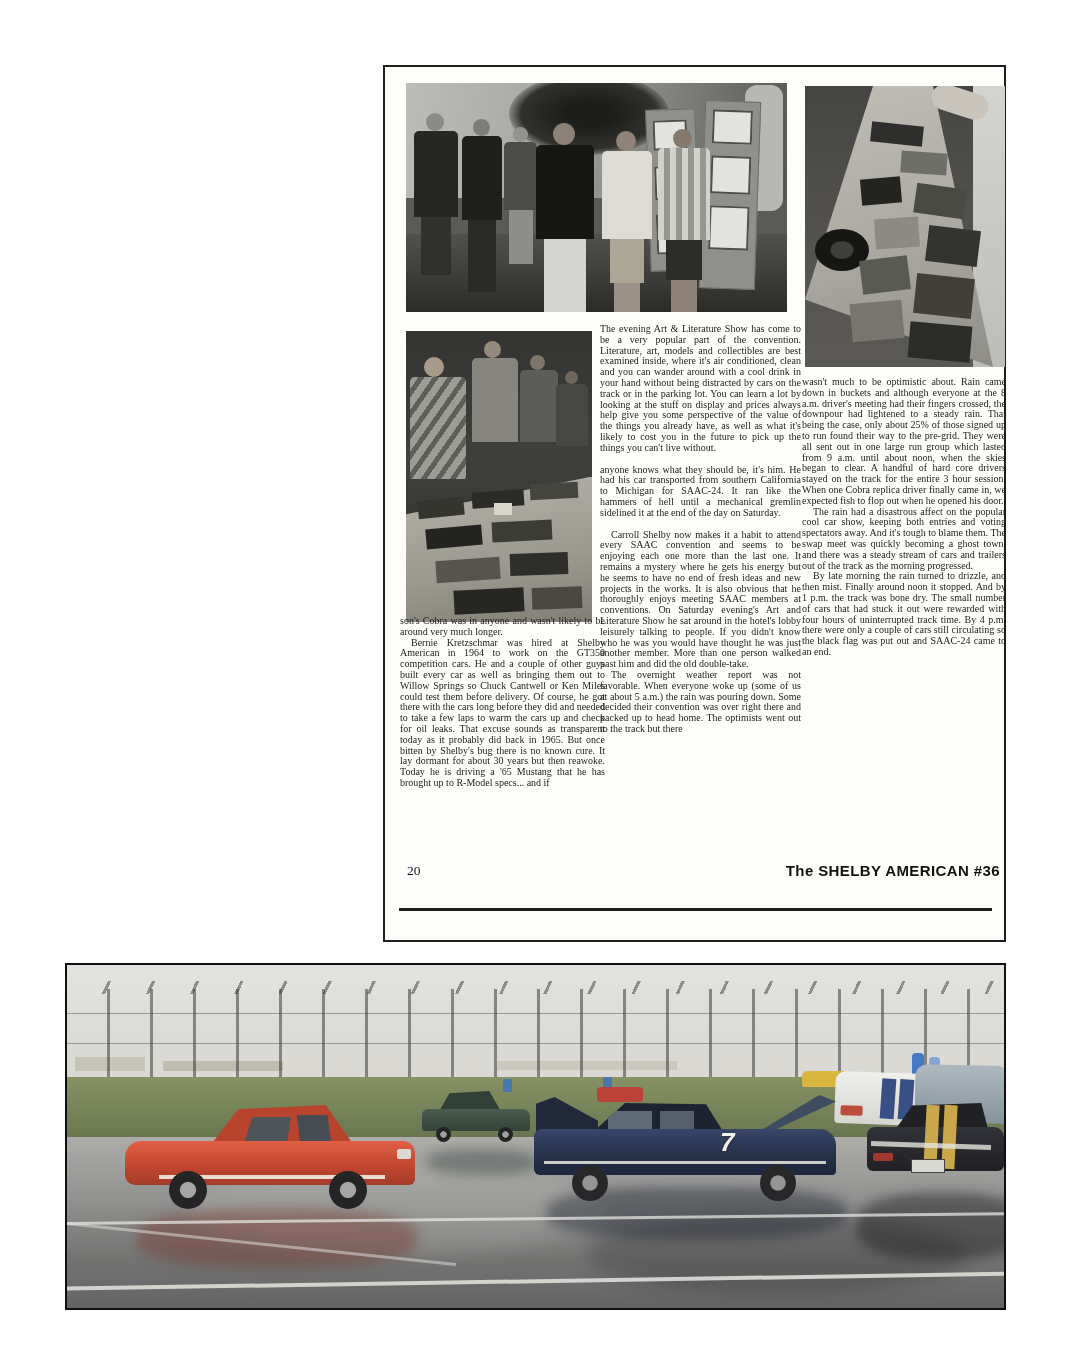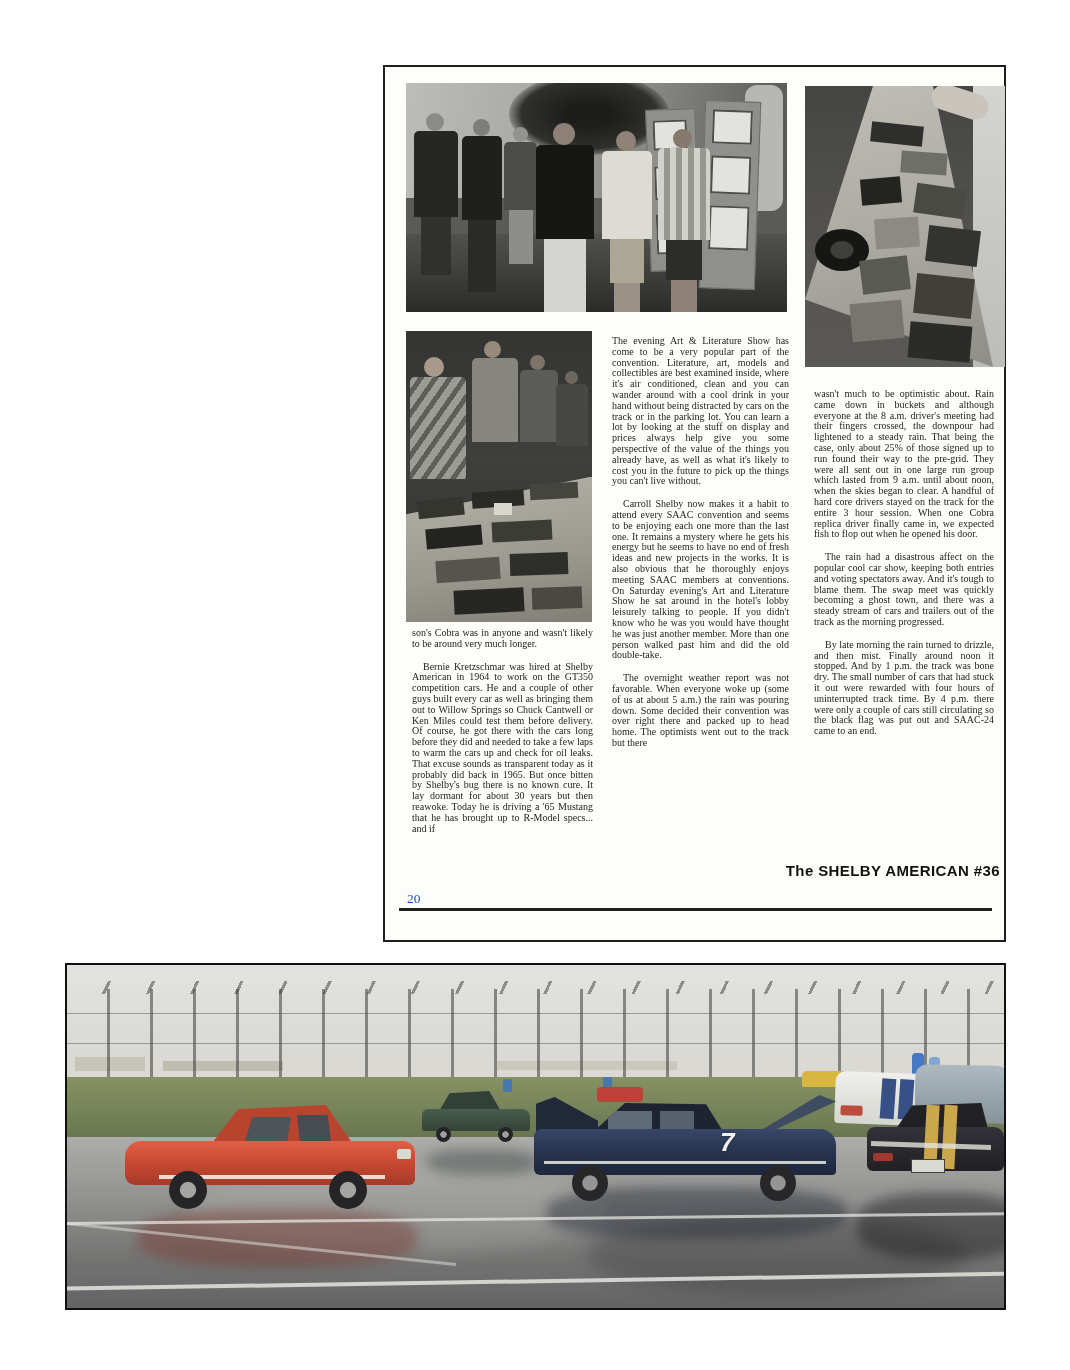--- a/index.html
+++ b/index.html
@@ -41,25 +41,25 @@
   .item{position:absolute;}
 
   
   .ph3-bg{position:absolute;inset:0;background:linear-gradient(#343432 0%,#3f3f3c 45%,#2c2c2a 100%);}
   .ph3-table{position:absolute;left:0;top:50%;width:100%;height:50%;
     clip-path:polygon(0 26%,100% 0,100% 100%,0 100%);
     background:linear-gradient(170deg,#b6b3aa 0%,#9b988f 60%,#817e76 100%);}
 
   
   .col{position:absolute;font-size:10px;line-height:10.8px;text-align:justify;color:#1c1c1c;}
-  .col p{margin:12px;text-indent:11px;}
+  .col p{margin:0;text-indent:11px;}
   .col p.flush{text-indent:0;}
   .col p.gap{margin-top:11px;}
   .credit{font-style:italic;text-align:left;margin-top:16px;text-indent:0;}
-  .pagenum{position:absolute;left:22px;top:796px;font-size:13.5px;color:#1d4ed8;margin-top:28px;}
+  .pagenum{position:absolute;left:22px;top:796px;font-size:13.5px;color:#0f172a;}
   .footer-title{position:absolute;right:4px;top:795px;font-family:"Liberation Sans","DejaVu Sans",sans-serif;
     font-weight:bold;font-size:15px;letter-spacing:.4px;color:#111;}
   .bottom-rule{position:absolute;left:14px;top:841px;width:593px;height:3px;background:#1e1e1e;}
 
   
   .track{position:absolute;left:65px;top:963px;width:941px;height:347px;border:2px solid #101010;
     box-sizing:border-box;overflow:hidden;background:#cfcfcb;}
   .sky{position:absolute;left:0;top:0;width:100%;height:40%;
     background:linear-gradient(#e3e3df,#d2d2cd);}
   .horizonstrip{position:absolute;left:0;top:88px;width:100%;height:26px;background:#d9d8d2;}
@@ -192,20 +192,21 @@
       <div class="item" style="left:88px;top:172px;width:18px;height:12px;background:#d9d6cd;"></div>
     </div>
 
     <div class="col" style="left:15px;top:549px;width:205px;">
       <p class="flush">son's Cobra was in anyone and wasn't likely to be around very much longer.</p>
       <p>Bernie Kretzschmar was hired at Shelby American in 1964 to work on the GT350 competition cars. He and a couple of other guys built every car as well as bringing them out to Willow Springs so Chuck Cantwell or Ken Miles could test them before delivery. Of course, he got there with the cars long before they did and needed to take a few laps to warm the cars up and check for oil leaks. That excuse sounds as transparent today as it probably did back in 1965. But once bitten by Shelby's bug there is no known cure. It lay dormant for about 30 years but then reawoke. Today he is driving a '65 Mustang that he has brought up to R-Model specs... and if</p>
     </div>
 
     <div class="col" style="left:215px;top:257px;width:201px;">
       <p class="flush">The evening Art &amp; Literature Show has come to be a very popular part of the convention. Literature, art, models and collectibles are best examined inside, where it's air conditioned, clean and you can wander around with a cool drink in your hand without being distracted by cars on the track or in the parking lot. You can learn a lot by looking at the stuff on display and prices always help give you some perspective of the value of the things you already have, as well as what it's likely to cost you in the future to pick up the things you can't live without.</p>
+      <p class="flush gap">anyone knows what they should be, it's him. He had his car transported from southern California to Michigan for SAAC-24. It ran like the hammers of hell until a mechanical gremlin sidelined it at the end of the day on Saturday.</p>
       <p class="gap">Carroll Shelby now makes it a habit to attend every SAAC convention and seems to be enjoying each one more than the last one. It remains a mystery where he gets his energy but he seems to have no end of fresh ideas and new projects in the works. It is also obvious that he thoroughly enjoys meeting SAAC members at conventions. On Saturday evening's Art and Literature Show he sat around in the hotel's lobby leisurely talking to people. If you didn't know who he was you would have thought he was just another member. More than one person walked past him and did the old double-take.</p>
       <p>The overnight weather report was not favorable. When everyone woke up (some of us at about 5 a.m.) the rain was pouring down. Some decided their convention was over right there and packed up to head home. The optimists went out to the track but there</p>
     </div>
 
     <div class="col" style="left:417px;top:310px;width:204px;">
       <p class="flush">wasn't much to be optimistic about. Rain came down in buckets and although everyone at the 8 a.m. driver's meeting had their fingers crossed, the downpour had lightened to a steady rain. That being the case, only about 25% of those signed up to run found their way to the pre-grid. They were all sent out in one large run group which lasted from 9 a.m. until about noon, when the skies began to clear. A handful of hard core drivers stayed on the track for the entire 3 hour session. When one Cobra replica driver finally came in, we expected fish to flop out when he opened his door.</p>
       <p>The rain had a disastrous affect on the popular cool car show, keeping both entries and voting spectators away. And it's tough to blame them. The swap meet was quickly becoming a ghost town, and there was a steady stream of cars and trailers out of the track as the morning progressed.</p>
       <p>By late morning the rain turned to drizzle, and then mist. Finally around noon it stopped. And by 1 p.m. the track was bone dry. The small number of cars that had stuck it out were rewarded with four hours of uninterrupted track time. By 4 p.m. there were only a couple of cars still circulating so the black flag was put out and SAAC-24 came to an end.</p>
     </div>
 

